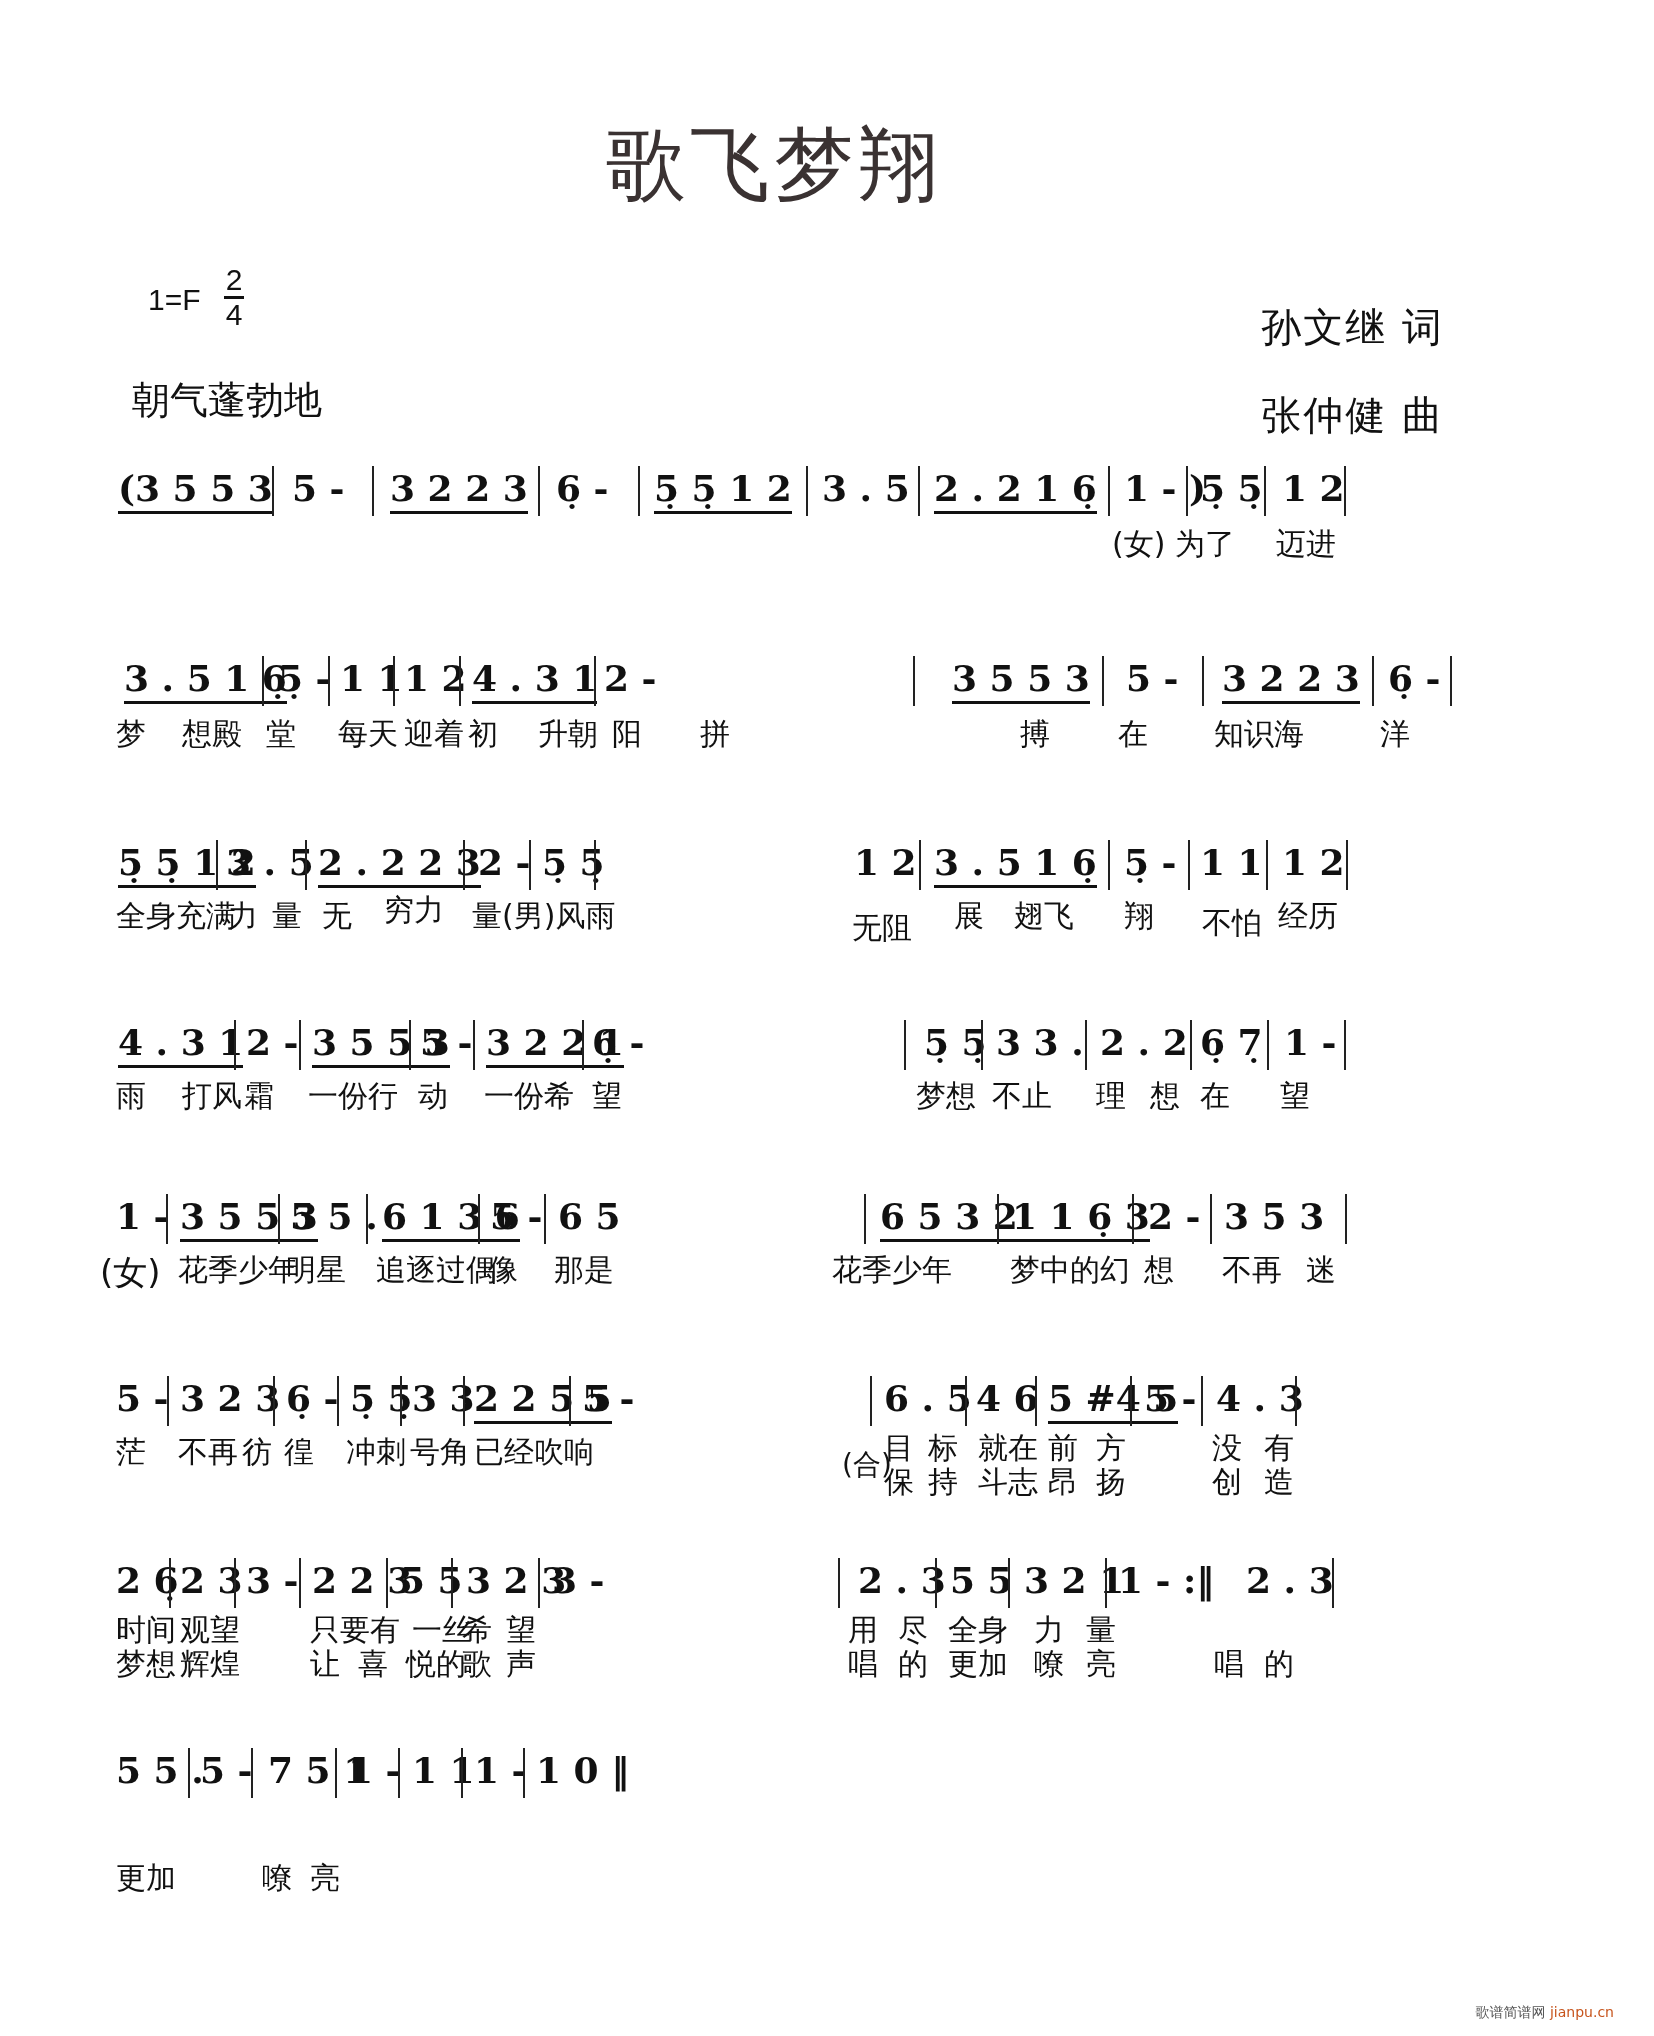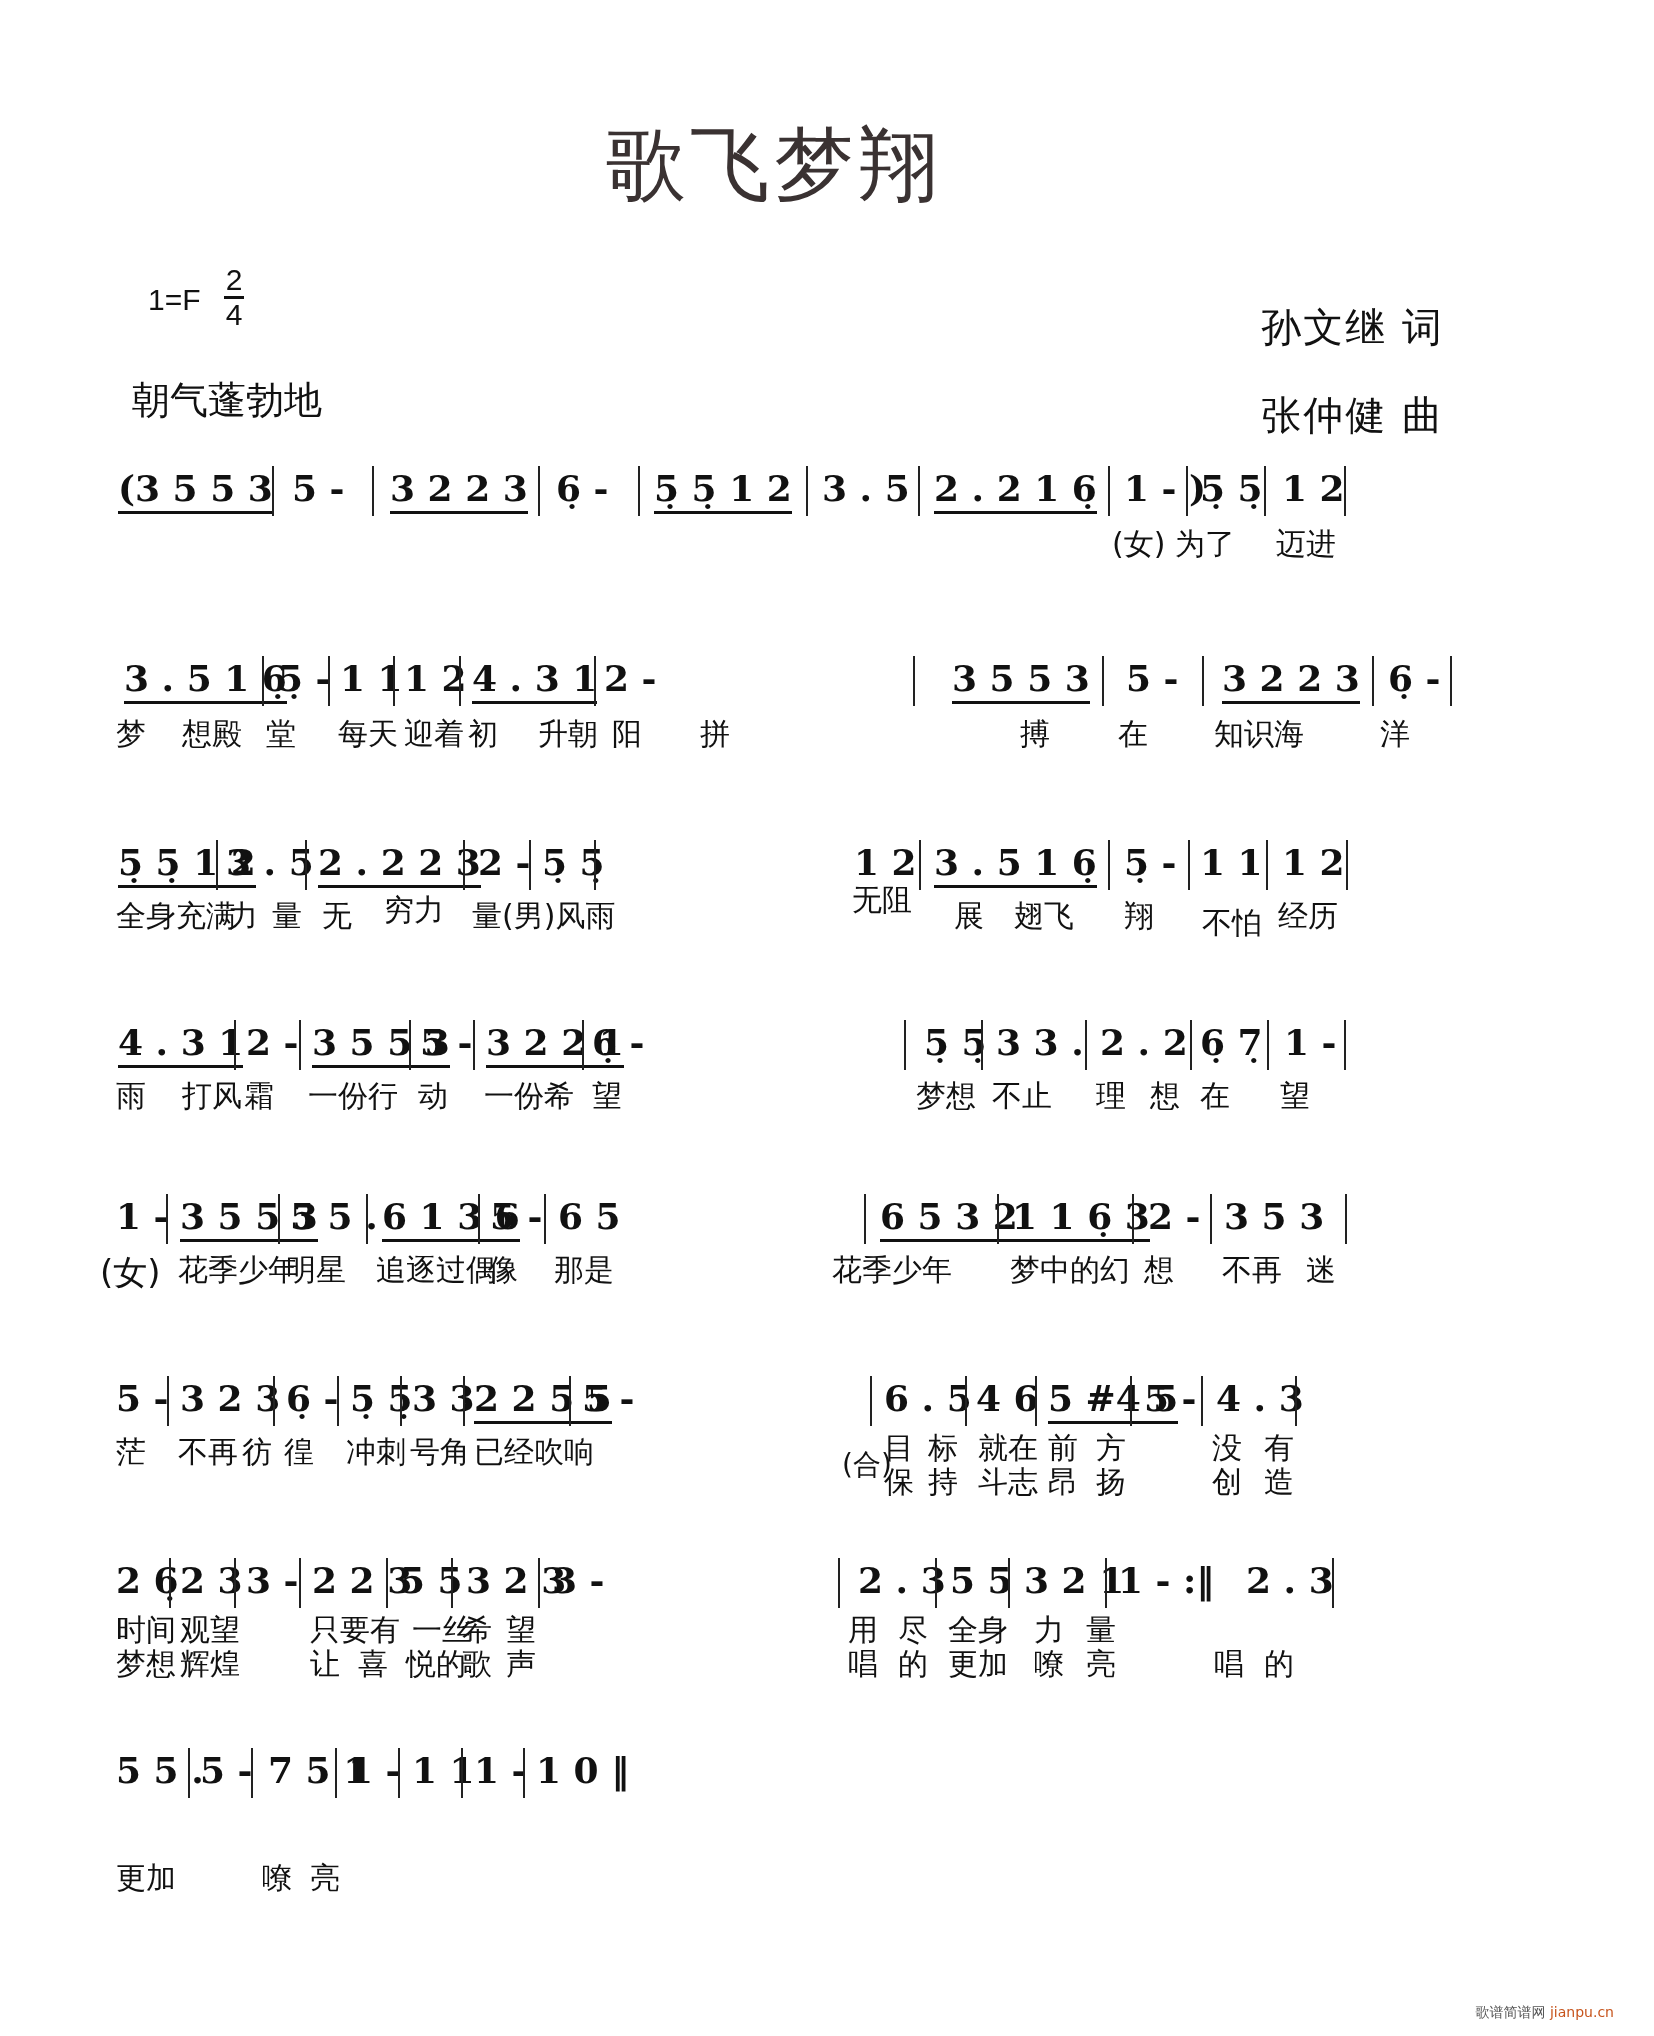--- a/index.html
+++ b/index.html
@@ -119,21 +119,21 @@
   <span class="n" style="left:1200px">1 1</span>
   <div class="bar-line" style="left:1266px"></div>
   <span class="n" style="left:1282px">1 2</span>
   <div class="bar-line" style="left:1346px"></div>
   <span class="lyr" style="left:116px; top:56px">全身充满</span>
   <span class="lyr" style="left:228px; top:56px">力</span>
   <span class="lyr" style="left:272px; top:56px">量</span>
   <span class="lyr" style="left:322px; top:56px">无</span>
   <span class="lyr" style="left:384px; top:50px">穷力</span>
   <span class="lyr" style="left:472px; top:56px">量(男)风雨</span>
-  <span class="lyr" style="left:852px; top:40px">无阻</span>
+  <span class="lyr" style="left:852px; top:68px">无阻</span>
   <span class="lyr" style="left:954px; top:56px">展</span>
   <span class="lyr" style="left:1014px; top:56px">翅飞</span>
   <span class="lyr" style="left:1124px; top:56px">翔</span>
   <span class="lyr" style="left:1202px; top:63px">不怕</span>
   <span class="lyr" style="left:1278px; top:56px">经历</span>
 </div>
 
 <div class="row" style="top:1020px">
   <span class="n ul" style="left:118px">4 .  3 1</span>
   <div class="bar-line" style="left:234px"></div>

